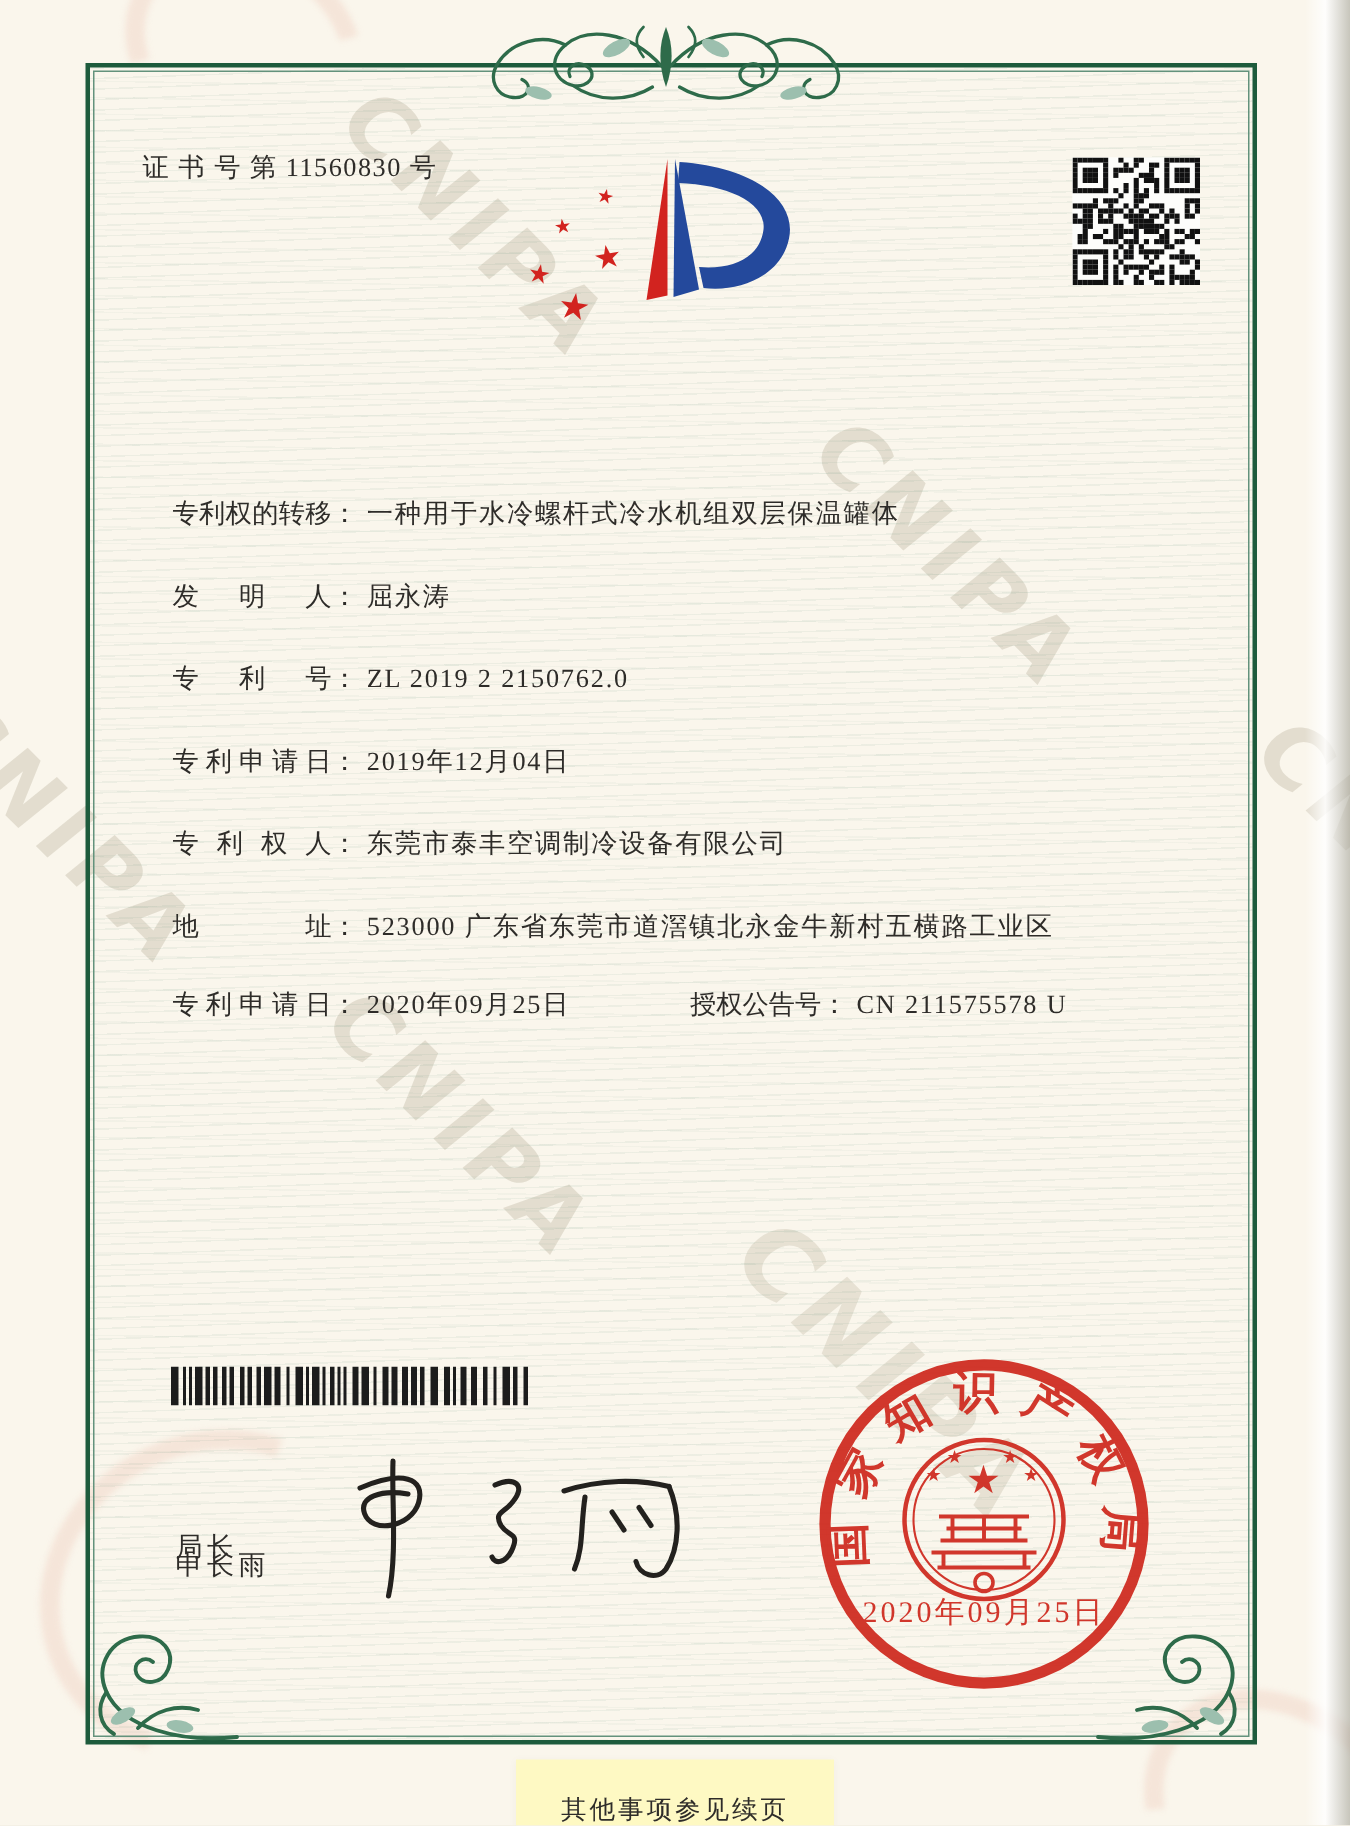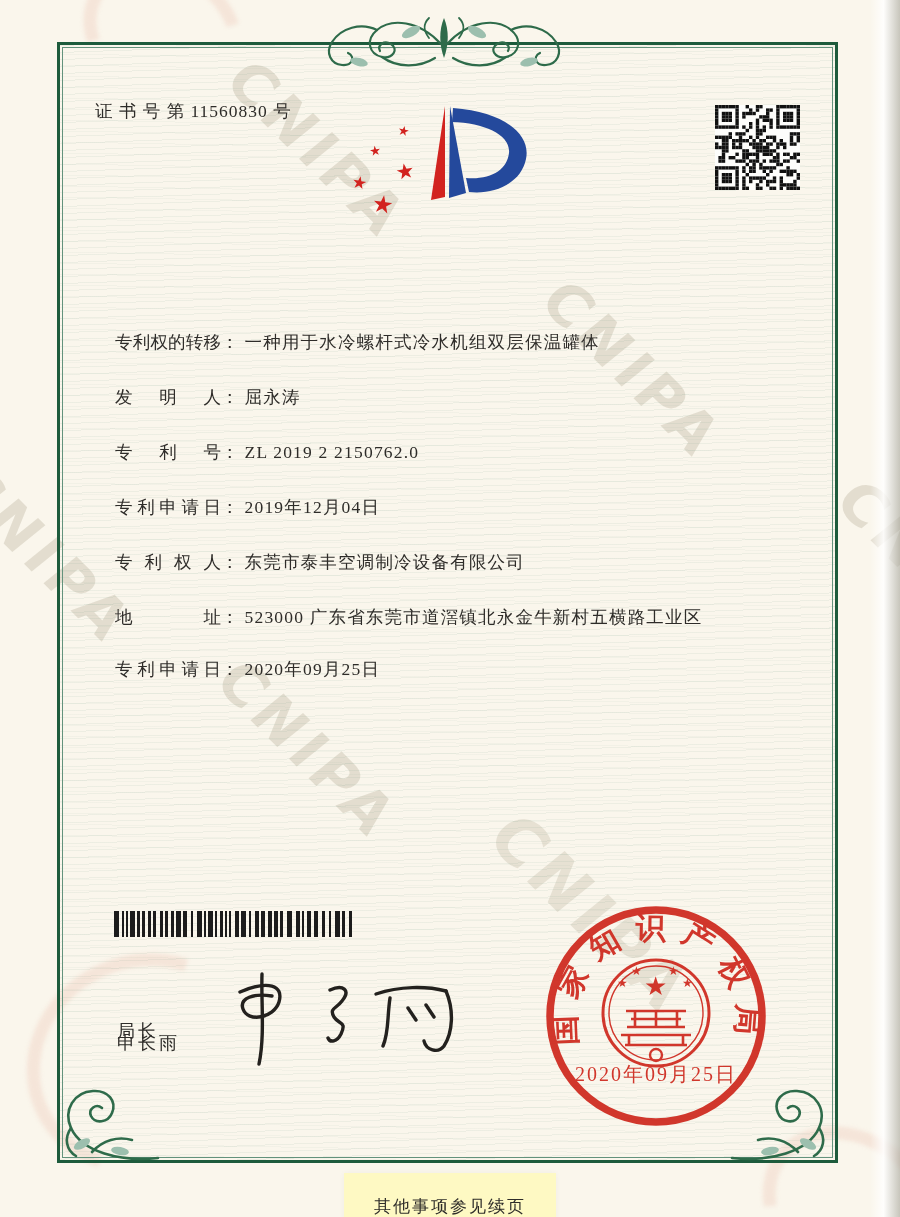--- a/index.html
+++ b/index.html
@@ -476,20 +476,23 @@
       <span class="f-label">专利申请日</span><span class="f-colon">：</span><span class="f-value">2019年12月04日</span>
     </div>
     <div class="frow" style="top:220px;">
       <span class="f-label">专利权人</span><span class="f-colon">：</span><span class="f-value">东莞市泰丰空调制冷设备有限公司</span>
     </div>
     <div class="frow" style="top:275px;">
       <span class="f-label">地址</span><span class="f-colon">：</span><span class="f-value">523000 广东省东莞市道滘镇北永金牛新村五横路工业区</span>
     </div>
     <div class="frow" style="top:327px;width:700px;">
       <span class="f-label">专利申请日</span><span class="f-colon">：</span><span class="f-value">2020年09月25日</span>
+      <span class="f2">
+        <span>授权公告号</span><span class="f-colon">：</span><span class="f-value">CN 211575578 U</span>
+      </span>
     </div>
   </div>
 
 
   <div class="barcode" id="barcode"><svg width="238" height="26" viewBox="0 0 238 26">
         <rect x="0" y="0" width="5" height="26" fill="#1c1c1c"></rect>
         <rect x="8" y="0" width="2" height="26" fill="#1c1c1c"></rect>
         <rect x="12" y="0" width="2" height="26" fill="#1c1c1c"></rect>
         <rect x="16" y="0" width="5" height="26" fill="#1c1c1c"></rect>
         <rect x="23" y="0" width="3" height="26" fill="#1c1c1c"></rect>

